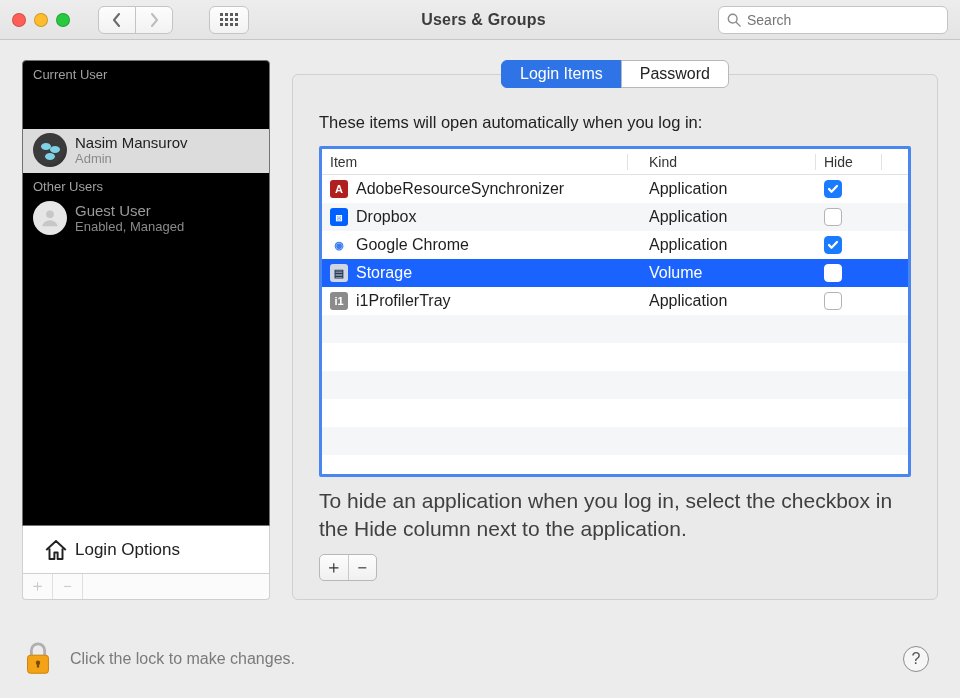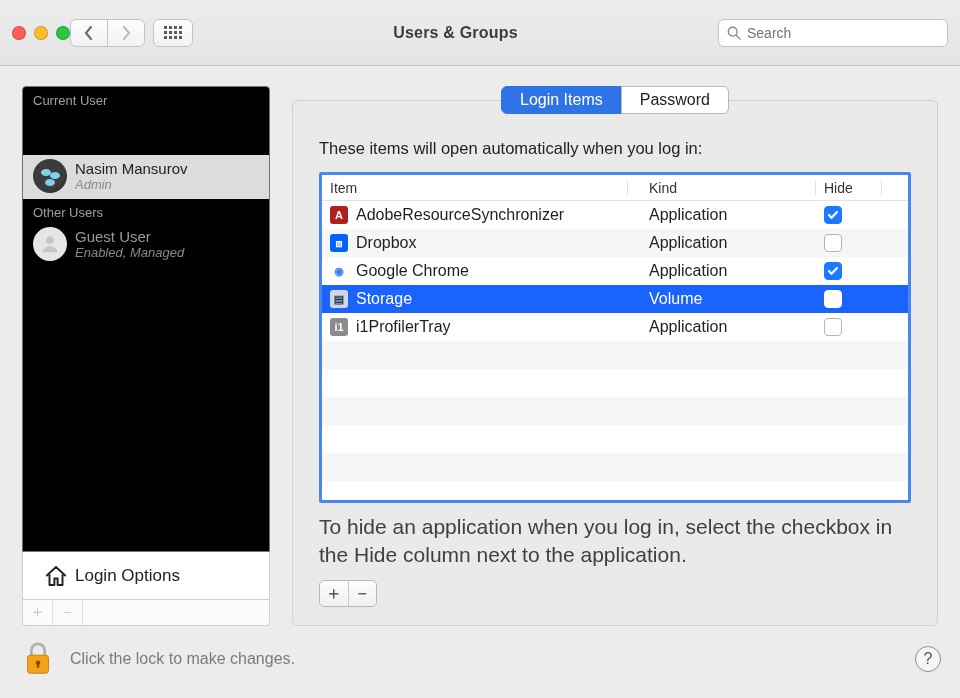--- a/index.html
+++ b/index.html
@@ -1,19 +1,19 @@
 <!DOCTYPE html>
 <html><head>
 <meta charset="utf-8">
 <style>
   * { box-sizing: border-box; margin: 0; padding: 0; font-family: -apple-system, "Helvetica Neue", Arial, sans-serif; -webkit-font-smoothing: antialiased; }
   body { width: 960px; height: 698px; background: #ececec; overflow: hidden; position: relative; }
 
   
-  .titlebar { height: 66px; background: linear-gradient(#ededed,#e4e4e4); border-bottom: 1px solid #c6c6c6; display: flex; align-items: center; padding: 0 12px; gap: 0; }
+  .titlebar { height: 40px; background: linear-gradient(#ededed,#e4e4e4); border-bottom: 1px solid #c6c6c6; display: flex; align-items: center; padding: 0 12px; gap: 28px; }
   .traffic { display: flex; gap: 8px; }
   .tl { width: 14px; height: 14px; border-radius: 50%; border: 0.5px solid rgba(0,0,0,.18); }
   .tl.red { background:#ff5f57; } .tl.yellow { background:#febc2e; } .tl.green { background:#28c840; }
 
   .nav-group { display:flex; }
   .tb-btn { height: 28px; width: 38px; background: linear-gradient(#fdfdfd,#f2f2f2); border:1px solid #c4c4c4; display:flex; align-items:center; justify-content:center; color:#555; }
   .nav-group .tb-btn:first-child { border-radius:6px 0 0 6px; }
   .nav-group .tb-btn:last-child  { border-radius:0 6px 6px 0; margin-left:-1px; }
   .tb-btn.grid { border-radius:6px; width:40px; margin-left:8px; }
   .chev svg, .grid svg { display:block; }
@@ -31,21 +31,21 @@
   .userlist { flex:1; background:#000000; border:1px solid #737373; border-radius:4px 4px 0 0; overflow:hidden; display:flex; flex-direction:column; }
   .section-label { font-size:13px; color:#a0a0a0; padding:6px 10px 3px 10px; }
   .user-row { display:flex; align-items:center; gap:8px; padding:4px 10px 6px 10px; }
   .user-row.sel { background:#dcdcdc;margin-top:44px; }
   .avatar { width:34px; height:34px; border-radius:50%; display:flex; align-items:center; justify-content:center; font-size:20px; }
   .avatar.nest { background:radial-gradient(circle at 40% 35%, #3b3b3b 0 60%, #222 100%); position:relative; }
   .avatar.nest::before { content:""; position:absolute; width:10px; height:7px; background:#7fd1e6; border-radius:50%; top:10px; left:8px; box-shadow: 9px 3px 0 0 #7fd1e6, 4px 10px 0 0 #7fd1e6; }
   .avatar.guest { background:#e6e6e6; }
   .avatar.guest svg { fill:#c7c7c7; }
   .user-meta .name { font-size:15px; color:#222; }
-  .user-meta .sub  { font-size:13px; color:#8a8a8a;font-style:italic; }
+  .user-meta .sub  { font-size:13px; color:#8a8a8a; }
   .user-row.other .name { color:#9a9a9a; }
 
   .login-opts { background:#fff; border:1px solid #d0d0d0; border-top:0; height:48px; display:flex; align-items:center; gap:6px; padding:0 20px; }
   .house { width:26px; height:26px; }
   .login-opts span { font-size:17px; color:#222; }
 
   .sb-addremove { display:flex; height:26px; border:1px solid #d0d0d0; border-top:0; background:#fbfbfb; border-radius:0 0 4px 4px; }
   .sb-addremove .pm { width:30px; display:flex; align-items:center; justify-content:center; color:#b4b4b4; border-right:1px solid #e0e0e0; font-size:16px; }
   .sb-addremove .pm.disabled { color:#c9c9c9; }
   .sb-addremove .filler { flex:1; }
@@ -78,21 +78,21 @@
   .cb.checked svg { stroke:#fff; }
   .trow.sel .cb { background:#fff; border-color:#fff; }
 
   .hint { font-size:21px; color:#404040; margin-top:10px; line-height:1.35; }
 
   .addremove { margin-top:10px; display:flex; width:58px; height:28px; border:1px solid #b8b8b8; border-radius:5px; background:linear-gradient(#fdfdfd,#f0f0f0); }
   .addremove .pm { flex:1; display:flex; align-items:center; justify-content:center; font-size:18px; color:#333; }
   .addremove .pm:first-child { border-right:1px solid #c9c9c9; }
 
   
-  .footer { position:absolute; left:22px; right:19px; bottom:14px; height:50px; display:flex; align-items:center; gap:16px; }
+  .footer { position:absolute; left:22px; right:31px; bottom:14px; height:50px; display:flex; align-items:center; gap:16px; }
   .lock { width:32px; height:38px; }
   .footer-text { font-size:16px; color:#7a7a7a; }
   .help { margin-left:auto; width:26px; height:26px; border:1.5px solid #8d8d8d; border-radius:50%; display:flex; align-items:center; justify-content:center; font-size:16px; color:#555; background:#f6f6f6; }
 
   
   .trow.empty { color:transparent; }
 </style>
 </head>
 <body>
 

